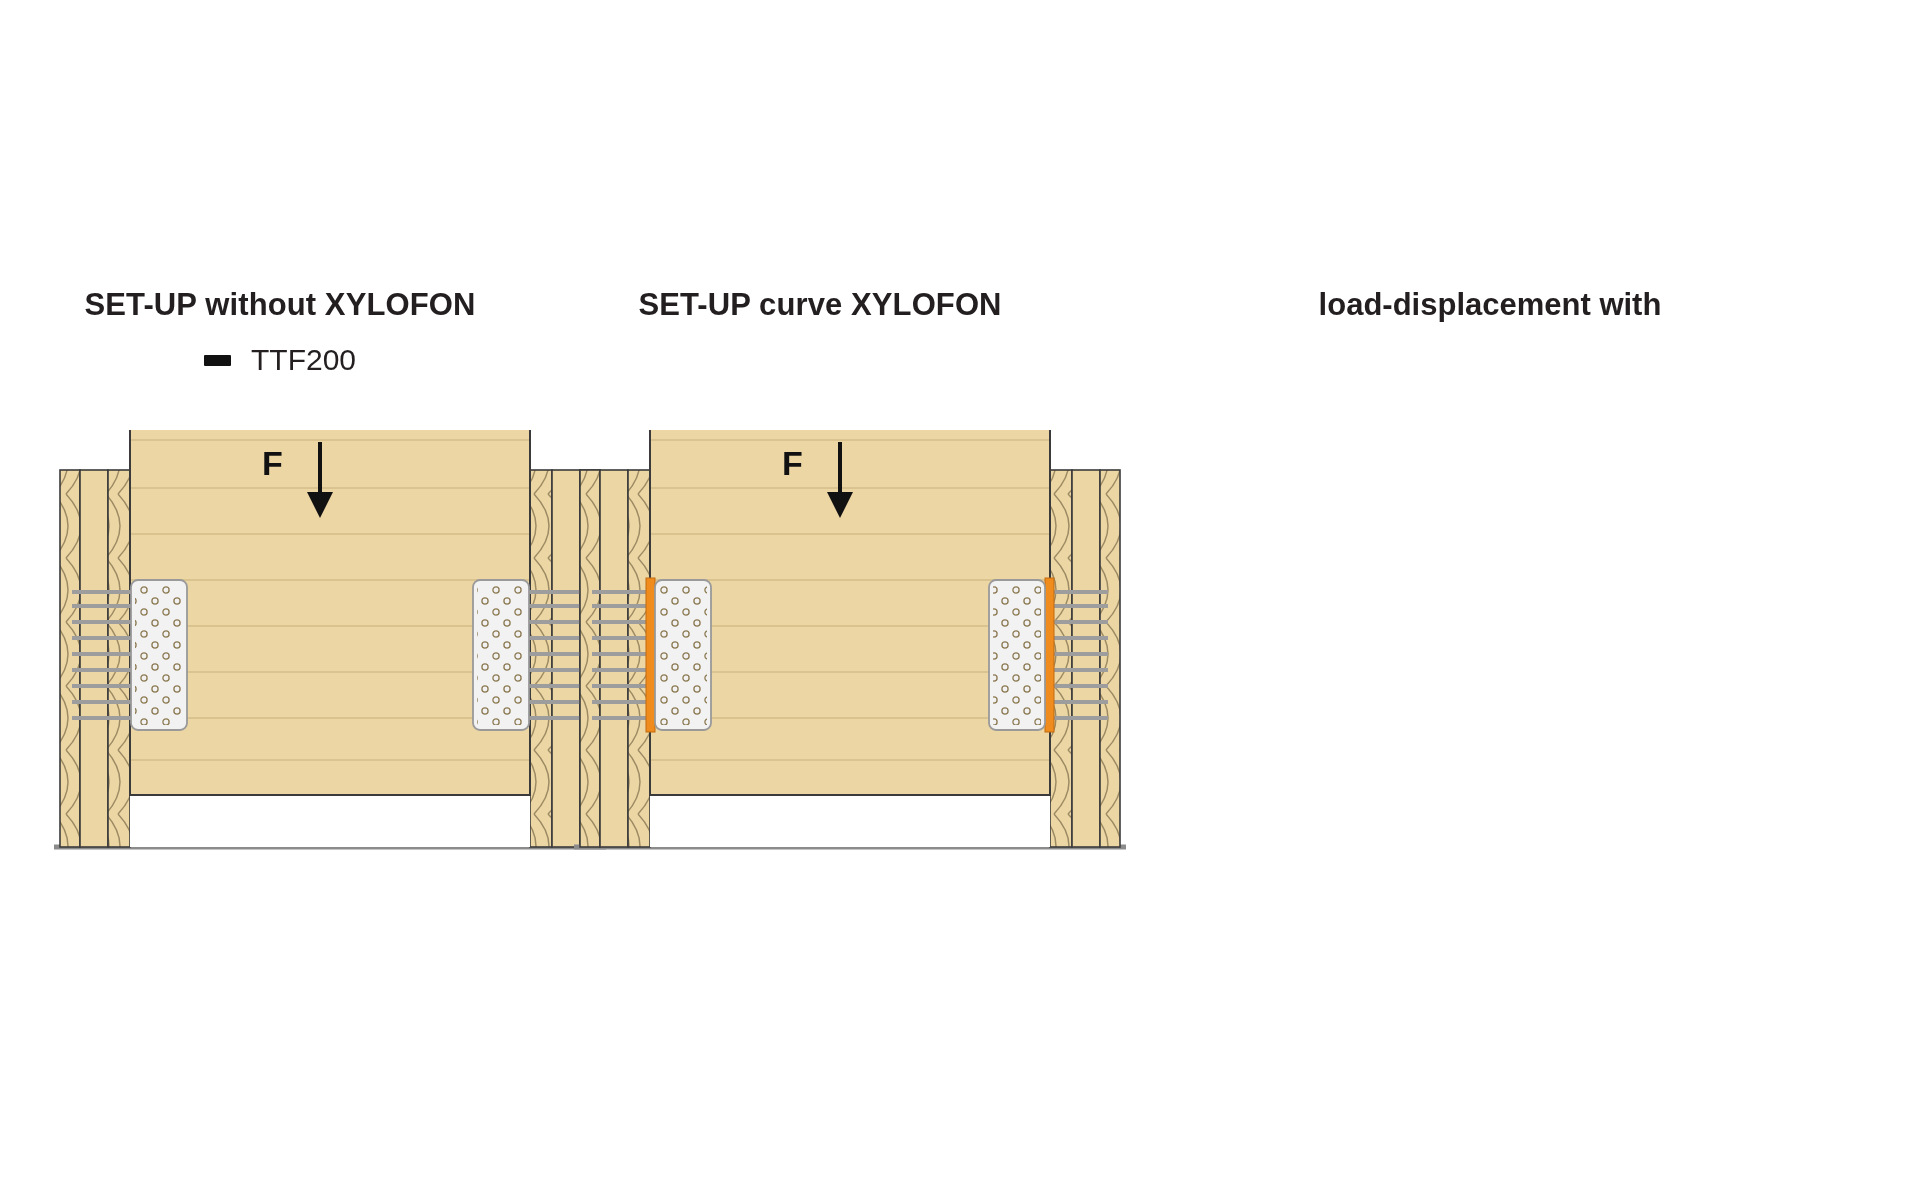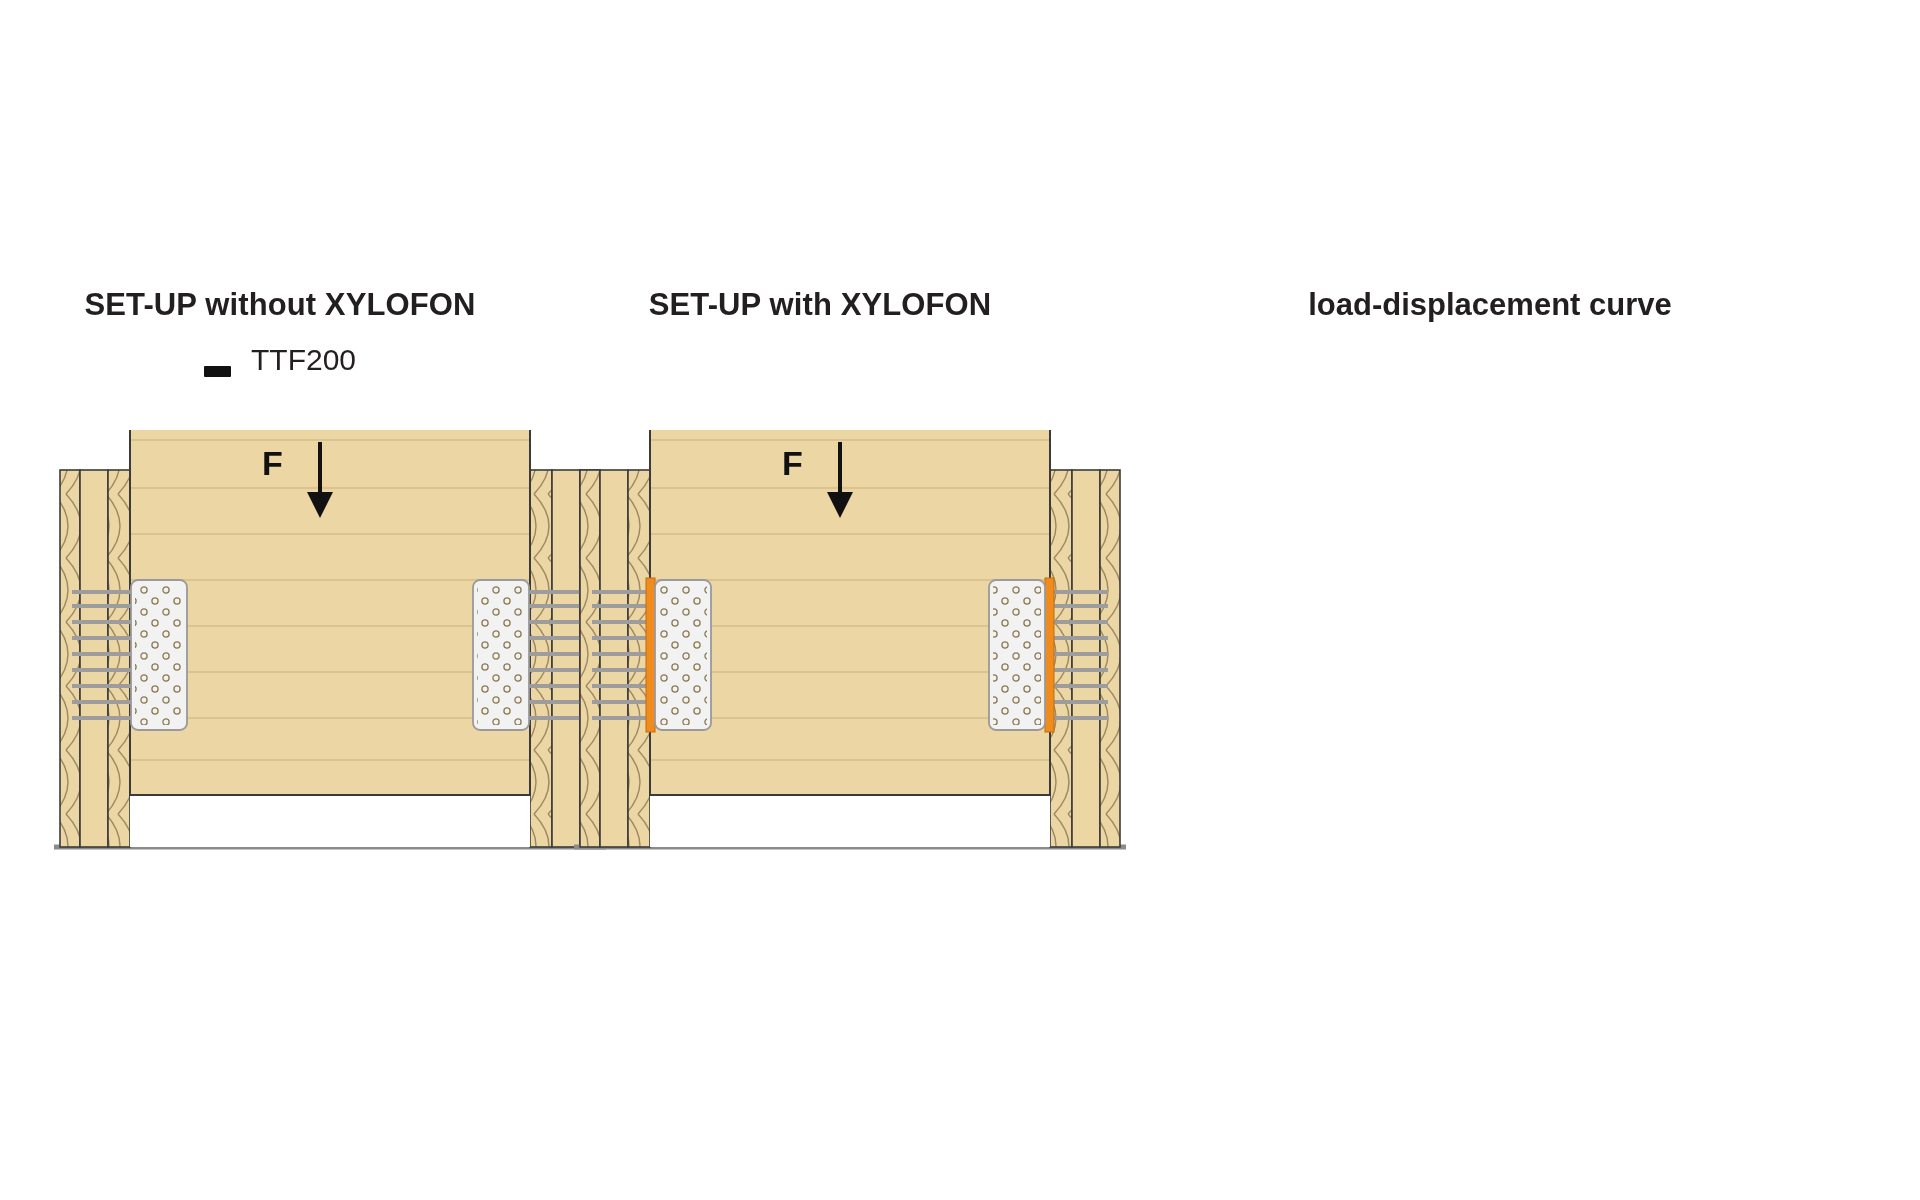--- a/index.html
+++ b/index.html
@@ -7,21 +7,21 @@
        font-family:"Liberation Sans","DejaVu Sans",sans-serif;color:#231f20;}
 
   .panel{position:absolute;padding-left:34px;}
 
   
   .setup-title{
     position:absolute;font-size:31px;font-weight:700;letter-spacing:.1px;
     color:#231f20;white-space:nowrap;text-align:center;
   }
   .legend-row{
-    position:absolute;display:flex;align-items:flex-end;gap:20px;
+    position:absolute;display:flex;align-items:center;gap:20px;
     font-size:30px;font-weight:400;color:#231f20;white-space:nowrap;
   }
   .swatch{display:inline-block;width:27px;height:11px;border-radius:1px;}
 
   .chart-title{
     position:absolute;font-size:31px;font-weight:700;color:#231f20;
     white-space:nowrap;text-align:center;
   }
   svg{display:block;}
 </style>
@@ -125,21 +125,21 @@
 
   <svg width="120" height="90" viewBox="0 0 120 90" style="position:absolute;left:250px;top:440px;">
     <line x1="70" y1="2" x2="70" y2="60" stroke="#111" stroke-width="4"></line>
     <polygon points="70,78 57,52 83,52" fill="#111"></polygon>
   </svg>
   <div style="position:absolute;left:262px;top:444px;font-size:34px;font-weight:700;color:#111;">F</div>
 </div>
 
 <div class="panel" style="left:540px;top:0;width:560px;height:1000px;">
 
-  <div class="setup-title" style="left:0;top:287px;width:560px;">SET-UP with XYLOFON</div>
+  <div class="setup-title" style="left:0;top:287px;width:560px;">SET-UP curve XYLOFON</div>
 
 
   <svg width="560" height="560" viewBox="0 0 560 560" style="position:absolute;left:30px;top:430px;">
     <defs>
       <pattern id="grainR" width="52" height="64" patternUnits="userSpaceOnUse">
         <rect width="52" height="64" fill="#ecd6a4"></rect>
         <g fill="none" stroke="#9c8a63" stroke-width="1.4">
           <path d="M -6 64 Q 20 32 -6 0"></path>
           <path d="M 4 64 Q 32 32 4 0"></path>
           <path d="M 16 64 Q 46 32 16 0"></path>
@@ -223,15 +223,15 @@
 
   <svg width="120" height="90" viewBox="0 0 120 90" style="position:absolute;left:230px;top:440px;">
     <line x1="70" y1="2" x2="70" y2="60" stroke="#111" stroke-width="4"></line>
     <polygon points="70,78 57,52 83,52" fill="#111"></polygon>
   </svg>
   <div style="position:absolute;left:242px;top:444px;font-size:34px;font-weight:700;color:#111;">F</div>
 </div>
 
 <div class="panel" style="left:1100px;top:0;width:820px;height:1000px;">
 
-  <div class="chart-title" style="left:0;top:287px;width:780px;">load-displacement curve</div>
+  <div class="chart-title" style="left:0;top:287px;width:780px;">load-displacement with</div>
 
 </div>
 
 </body></html>

